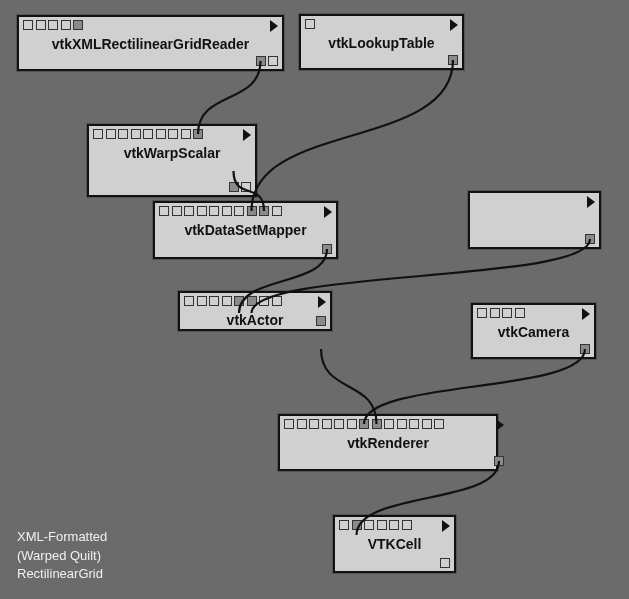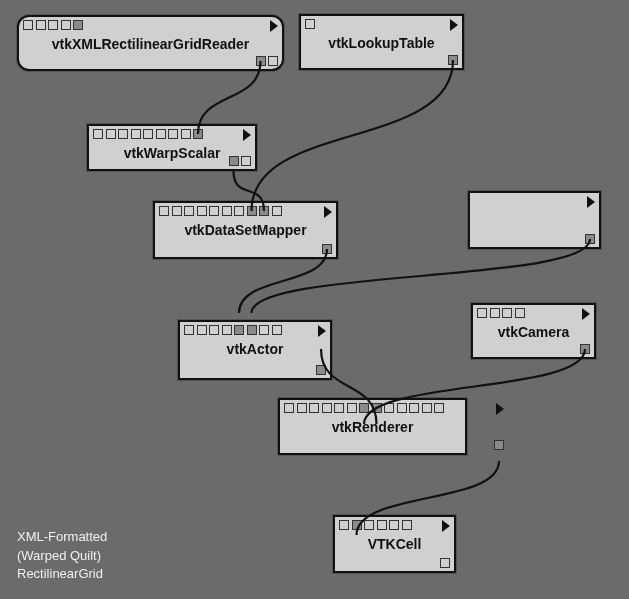--- a/index.html
+++ b/index.html
@@ -24,38 +24,38 @@
     <path d="M260.5,61 C260.5,104.8 198,90.2 198,134" fill="none" stroke="#111" stroke-width="2.2"></path>
     <path d="M233.5,171 C233.5,201 264,181 264,211" fill="none" stroke="#111" stroke-width="2.2"></path>
     <path d="M453,60 C453,150.6 251.5,120.4 251.5,211" fill="none" stroke="#111" stroke-width="2.2"></path>
     <path d="M327,249 C327,287.4 239,274.6 239,313" fill="none" stroke="#111" stroke-width="2.2"></path>
     <path d="M590,239 C590,283.4 251.5,268.6 251.5,313" fill="none" stroke="#111" stroke-width="2.2"></path>
     <path d="M321,349 C321,394 376.5,379 376.5,424" fill="none" stroke="#111" stroke-width="2.2"></path>
     <path d="M585,349 C585,394 364,379 364,424" fill="none" stroke="#111" stroke-width="2.2"></path>
     <path d="M499,461 C499,505.4 356.5,490.6 356.5,535" fill="none" stroke="#111" stroke-width="2.2"></path>
   </svg>
 
-<div class="module" id="m-reader" style="left:17px;top:15px;width:267px;height:56px;border-radius:12px;">
+<div class="module" id="m-reader" style="left:17px;top:15px;width:267px;height:56px;">
   <span class="title">vtkXMLRectilinearGridReader</span>
 <span class="port" style="left: 4px; top: 3px;"></span>
     <span class="port" style="left: 16.5px; top: 3px;"></span>
     <span class="port" style="left: 29px; top: 3px;"></span>
     <span class="port" style="left: 41.5px; top: 3px;"></span>
     <span class="port connected" style="left: 54px; top: 3px;"></span>
     <span class="port connected" style="left: 236.5px; bottom: 3px;"></span>
     <span class="port" style="left: 249px; bottom: 3px;"></span>
     <span class="run" style="left: 251px;"></span>
   </div>
 <div class="module" id="m-lut" style="left:299px;top:14px;width:165px;height:56px;">
   <span class="title">vtkLookupTable</span>
 <span class="port" style="left: 4px; top: 3px;"></span>
     <span class="port connected" style="left: 147px; bottom: 3px;"></span>
     <span class="run" style="left: 149px;"></span>
   </div>
-<div class="module" id="m-warp" style="left:87px;top:124px;width:170px;height:47px;">
+<div class="module" id="m-warp" style="left:87px;top:124px;width:170px;height:73px;">
   <span class="title">vtkWarpScalar</span>
 <span class="port" style="left: 4px; top: 3px;"></span>
     <span class="port" style="left: 16.5px; top: 3px;"></span>
     <span class="port" style="left: 29px; top: 3px;"></span>
     <span class="port" style="left: 41.5px; top: 3px;"></span>
     <span class="port" style="left: 54px; top: 3px;"></span>
     <span class="port" style="left: 66.5px; top: 3px;"></span>
     <span class="port" style="left: 79px; top: 3px;"></span>
     <span class="port" style="left: 91.5px; top: 3px;"></span>
     <span class="port connected" style="left: 104px; top: 3px;"></span>
@@ -75,21 +75,21 @@
     <span class="port connected" style="left: 91.5px; top: 3px;"></span>
     <span class="port connected" style="left: 104px; top: 3px;"></span>
     <span class="port" style="left: 116.5px; top: 3px;"></span>
     <span class="port connected" style="left: 167px; bottom: 3px;"></span>
     <span class="run" style="left: 169px;"></span>
   </div>
 <div class="module" id="m-property" style="left:468px;top:191px;width:133px;height:58px;">
 <span class="port connected" style="left: 115px; bottom: 3px;"></span>
     <span class="run" style="left: 117px;"></span>
   </div>
-<div class="module" id="m-actor" style="left:178px;top:320px;width:154px;height:60px;">
+<div class="module" id="m-actor" style="left:178px;top:291px;width:154px;height:40px;">
   <span class="title">vtkActor</span>
 <span class="port" style="left: 4px; top: 3px;"></span>
     <span class="port" style="left: 16.5px; top: 3px;"></span>
     <span class="port" style="left: 29px; top: 3px;"></span>
     <span class="port" style="left: 41.5px; top: 3px;"></span>
     <span class="port connected" style="left: 54px; top: 3px;"></span>
     <span class="port connected" style="left: 66.5px; top: 3px;"></span>
     <span class="port" style="left: 79px; top: 3px;"></span>
     <span class="port" style="left: 91.5px; top: 3px;"></span>
     <span class="port connected" style="left: 136px; bottom: 3px;"></span>
@@ -97,21 +97,21 @@
   </div>
 <div class="module" id="m-camera" style="left:471px;top:303px;width:125px;height:56px;">
   <span class="title">vtkCamera</span>
 <span class="port" style="left: 4px; top: 3px;"></span>
     <span class="port" style="left: 16.5px; top: 3px;"></span>
     <span class="port" style="left: 29px; top: 3px;"></span>
     <span class="port" style="left: 41.5px; top: 3px;"></span>
     <span class="port connected" style="left: 107px; bottom: 3px;"></span>
     <span class="run" style="left: 109px;"></span>
   </div>
-<div class="module" id="m-renderer" style="left:278px;top:398px;width:189px;height:57px;text-decoration:underline;">
+<div class="module" id="m-renderer" style="left:278px;top:414px;width:220px;height:57px;text-decoration:underline;">
   <span class="title">vtkRenderer</span>
 <span class="port" style="left: 4px; top: 3px;"></span>
     <span class="port" style="left: 16.5px; top: 3px;"></span>
     <span class="port" style="left: 29px; top: 3px;"></span>
     <span class="port" style="left: 41.5px; top: 3px;"></span>
     <span class="port" style="left: 54px; top: 3px;"></span>
     <span class="port" style="left: 66.5px; top: 3px;"></span>
     <span class="port connected" style="left: 79px; top: 3px;"></span>
     <span class="port connected" style="left: 91.5px; top: 3px;"></span>
     <span class="port" style="left: 104px; top: 3px;"></span>

